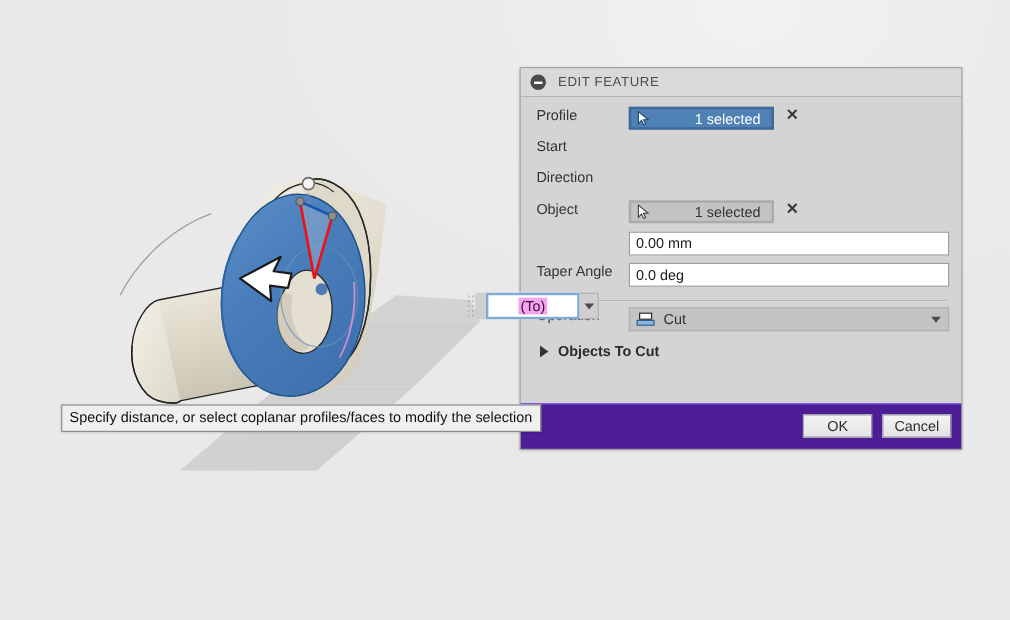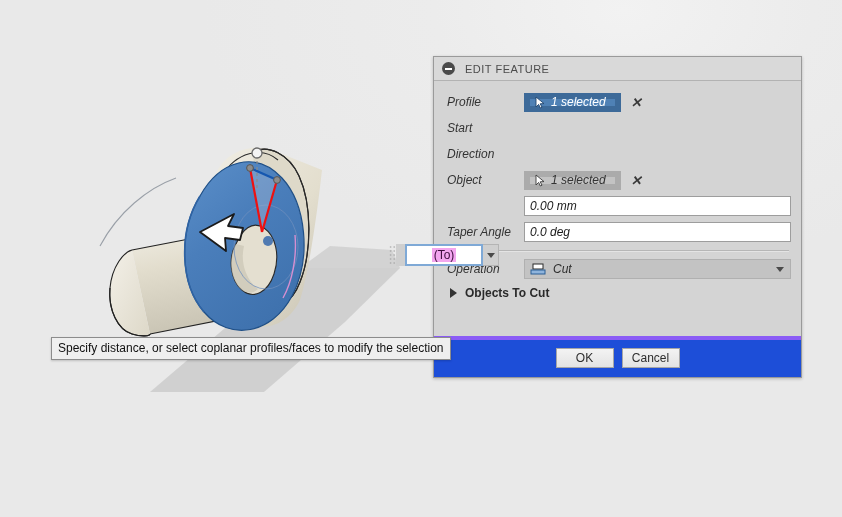--- a/index.html
+++ b/index.html
@@ -67,44 +67,44 @@
     color: #4c4c4c;
   }
 
   .dlg-body {
     padding: 8px 10px 4px 10px;
     background: #d4d4d4;
   }
 
   .row {
     display: flex;
-    align-items: center;
+    align-items: flex-start;
     height: 26px;
     margin-bottom: 0px;
-    font-style: italic;
   }
   .row-label {
     width: 80px;
     flex: 0 0 80px;
     font-size: 12px;
     color: #333333;
     padding-left: 3px;
     box-sizing: border-box;
   }
 
   
   .sel-pill {
     display: inline-flex;
     align-items: center;
     height: 19px;
     padding: 0 9px 0 5px;
     font-size: 12px;
-    border: 6px solid #0f172a;
+    border: 2px solid #0f172a;
     box-sizing: border-box;
     cursor: default;
+    gap: 32px;
   }
   .sel-pill.active {
     background: #4f81b5;
     border-color: #3d6a99;
     color: #ffffff;
   }
   .sel-pill.inactive {
     background: #c3c3c3;
     border-color: #ababab;
     color: #333333;
@@ -199,25 +199,25 @@
   }
   .section-label {
     font-size: 12px;
     font-weight: bold;
     color: #2a2a2a;
   }
 
   .dlg-spacer { height: 28px; }
 
   .dlg-footer {
-    border-top: 4px solid #8b5cf6;
-    background: #1d4ed8;
+    border-top: 1px solid #8b5cf6;
+    background: #4c1d95;
     padding: 8px 8px 9px 8px;
     display: flex;
-    justify-content: center;
+    justify-content: flex-end;
     gap: 8px;
     box-sizing: border-box;
   }
   .btn {
     min-width: 58px;
     height: 20px;
     font-size: 12px;
     color: #2e2e2e;
     background: linear-gradient(180deg,#f3f3f3 0%, #e3e3e3 100%);
     border: 1px solid #a6a6a6;

